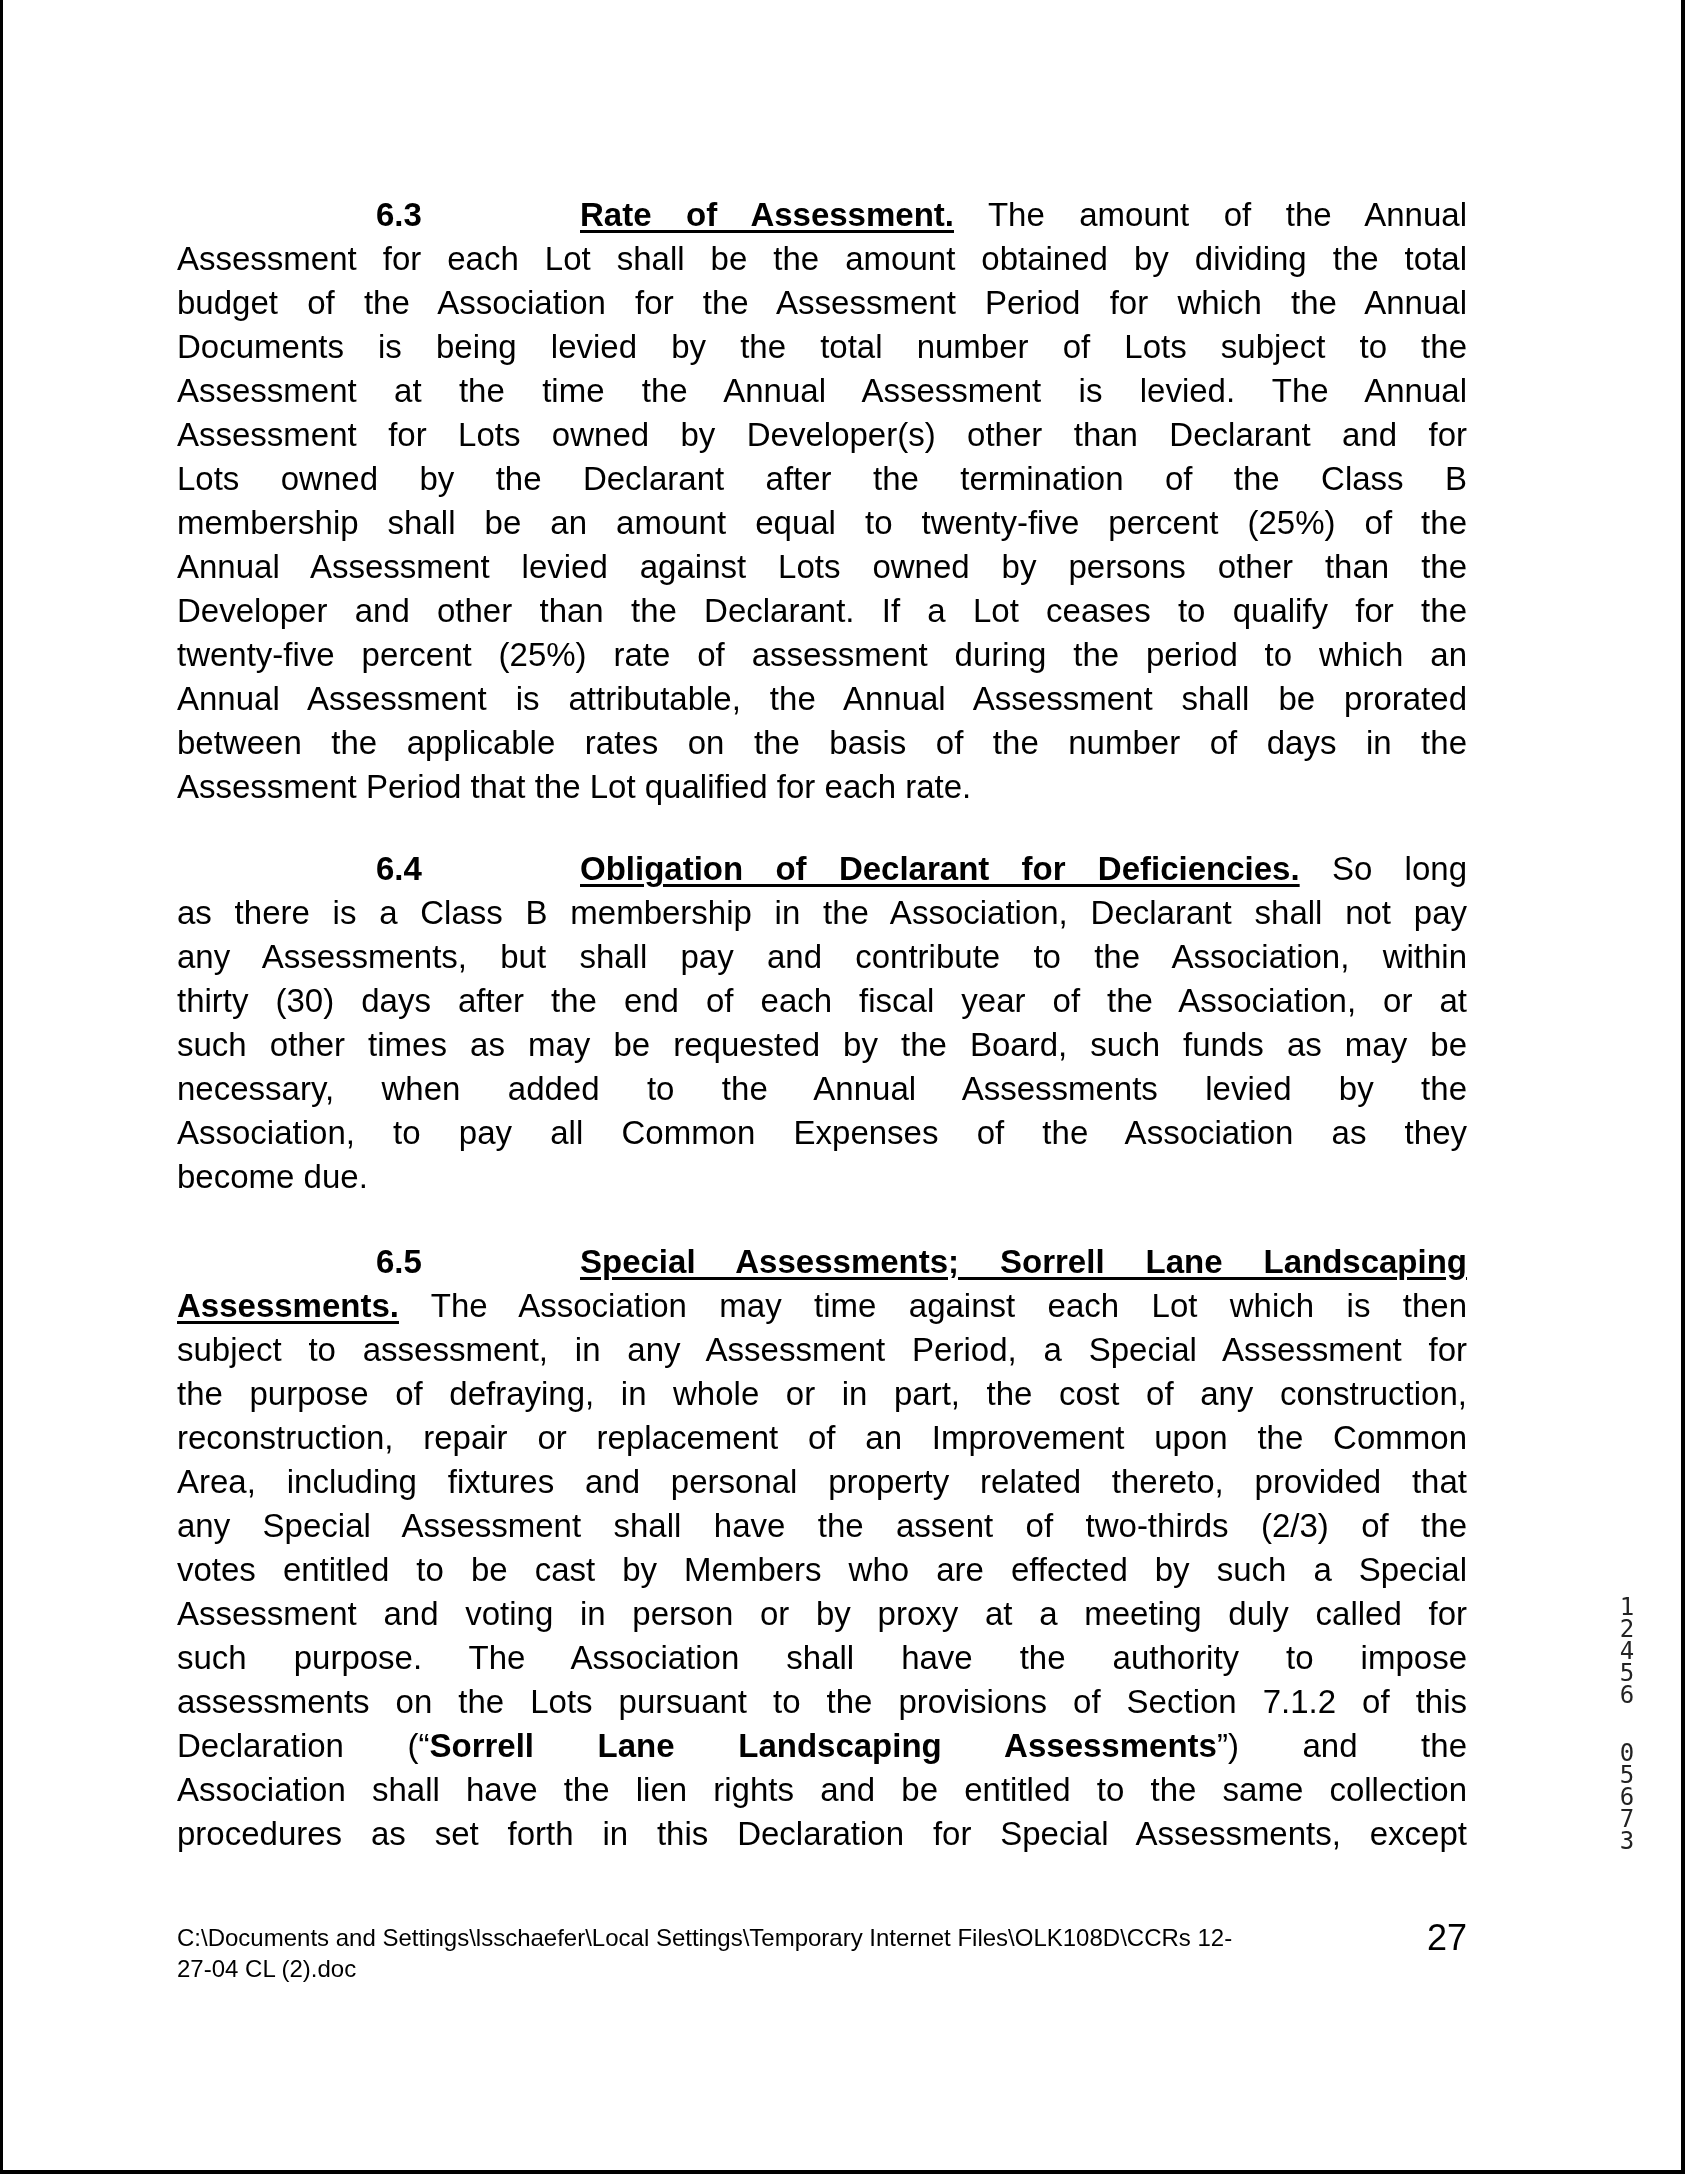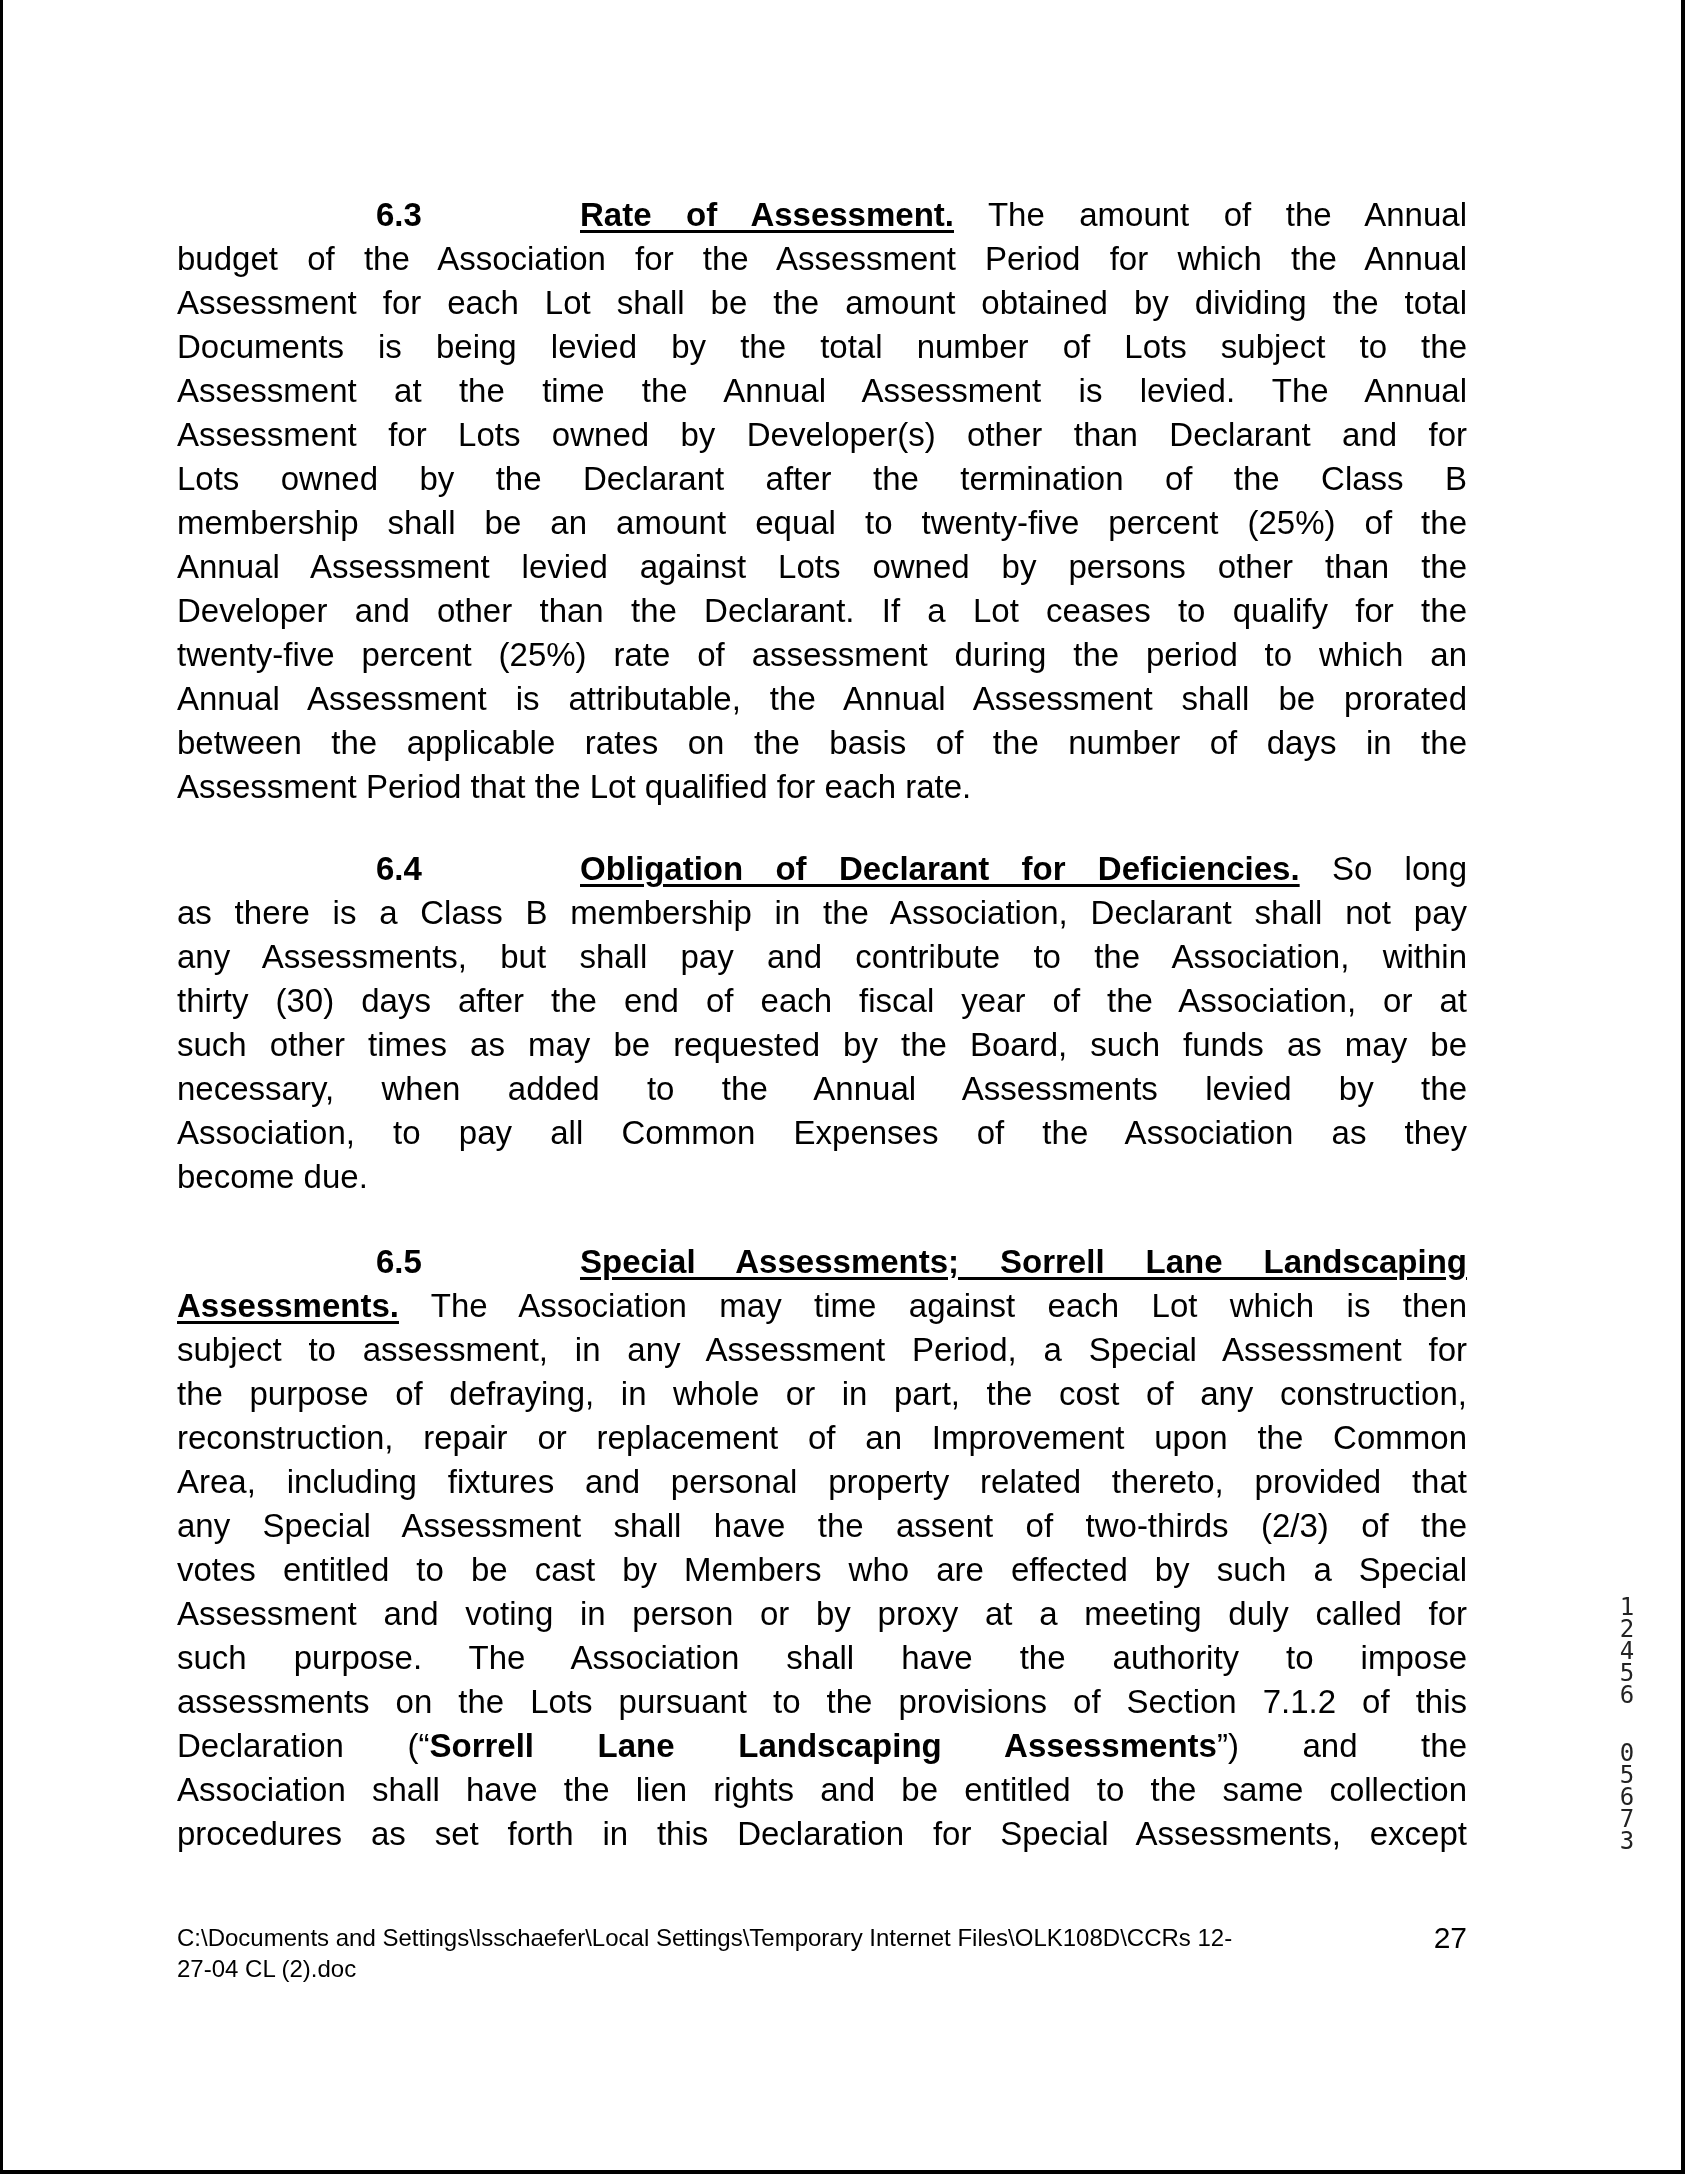--- a/index.html
+++ b/index.html
@@ -10,41 +10,41 @@
   .section { position: absolute; left: 177px; width: 1290px; font-size: 33px; line-height: 44px; }
   .line { display: block; height: 44px; white-space: nowrap; text-align: justify; text-align-last: justify; overflow: hidden; }
   .line.last { text-align-last: left; }
   .head-line { position: relative; height: 44px; white-space: nowrap; }
   .sec-num { position: absolute; left: 199px; top: 0; font-weight: bold; }
   .sec-rest { position: absolute; left: 403px; right: 0; top: 0; text-align: justify; text-align-last: justify; white-space: nowrap; }
   .title { font-weight: bold; text-decoration: underline; text-decoration-thickness: 3px; text-underline-offset: 4px; }
   b.bold { font-weight: bold; }
   .footer { position: absolute; left: 177px; top: 1922px; width: 1290px; font-size: 24px; line-height: 31px; }
   .footer-path { display: block; width: 1109px; white-space: nowrap; }
-  .page-num { position: absolute; right: 0; top: 0; font-size: 30px; }
+  .page-num { position: absolute; right: 0; top: 0; font-size: 36px; }
   .stamp { position: absolute; left: 1614px; width: 26px; font-family: "DejaVu Sans Mono", monospace; font-size: 24px; line-height: 22px; color: #222; text-align: center; font-weight: normal; }
   .stamp span { display: block; }
 </style>
 </head>
 <body>
 
 <div class="border-left"></div>
 <div class="border-right"></div>
 <div class="border-bottom"></div>
 
 <div class="section" style="top:193px;">
   <div class="head-line">
     <span class="sec-num">6.3</span>
     <span class="sec-rest">
       <span class="title">Rate of Assessment.</span>
       <span>The amount of the Annual</span>
     </span>
   </div>
+  <span class="line">Assessment for each Lot shall be the amount obtained by dividing the total</span>
   <span class="line">budget of the Association for the Assessment Period for which the Annual</span>
-  <span class="line">Assessment for each Lot shall be the amount obtained by dividing the total</span>
   <span class="line">Documents is being levied by the total number of Lots subject to the</span>
   <span class="line">Assessment at the time the Annual Assessment is levied.  The Annual</span>
   <span class="line">Assessment for Lots owned by Developer(s) other than Declarant and for</span>
   <span class="line">Lots owned by the Declarant after the termination of the Class B</span>
   <span class="line">membership shall be an amount equal to twenty-five percent (25%) of the</span>
   <span class="line">Annual Assessment levied against Lots owned by persons other than the</span>
   <span class="line">Developer and other than the Declarant.  If a Lot ceases to qualify for the</span>
   <span class="line">twenty-five percent (25%) rate of assessment during the period to which an</span>
   <span class="line">Annual Assessment is attributable, the Annual Assessment shall be prorated</span>
   <span class="line">between the applicable rates on the basis of the number of days in the</span>

